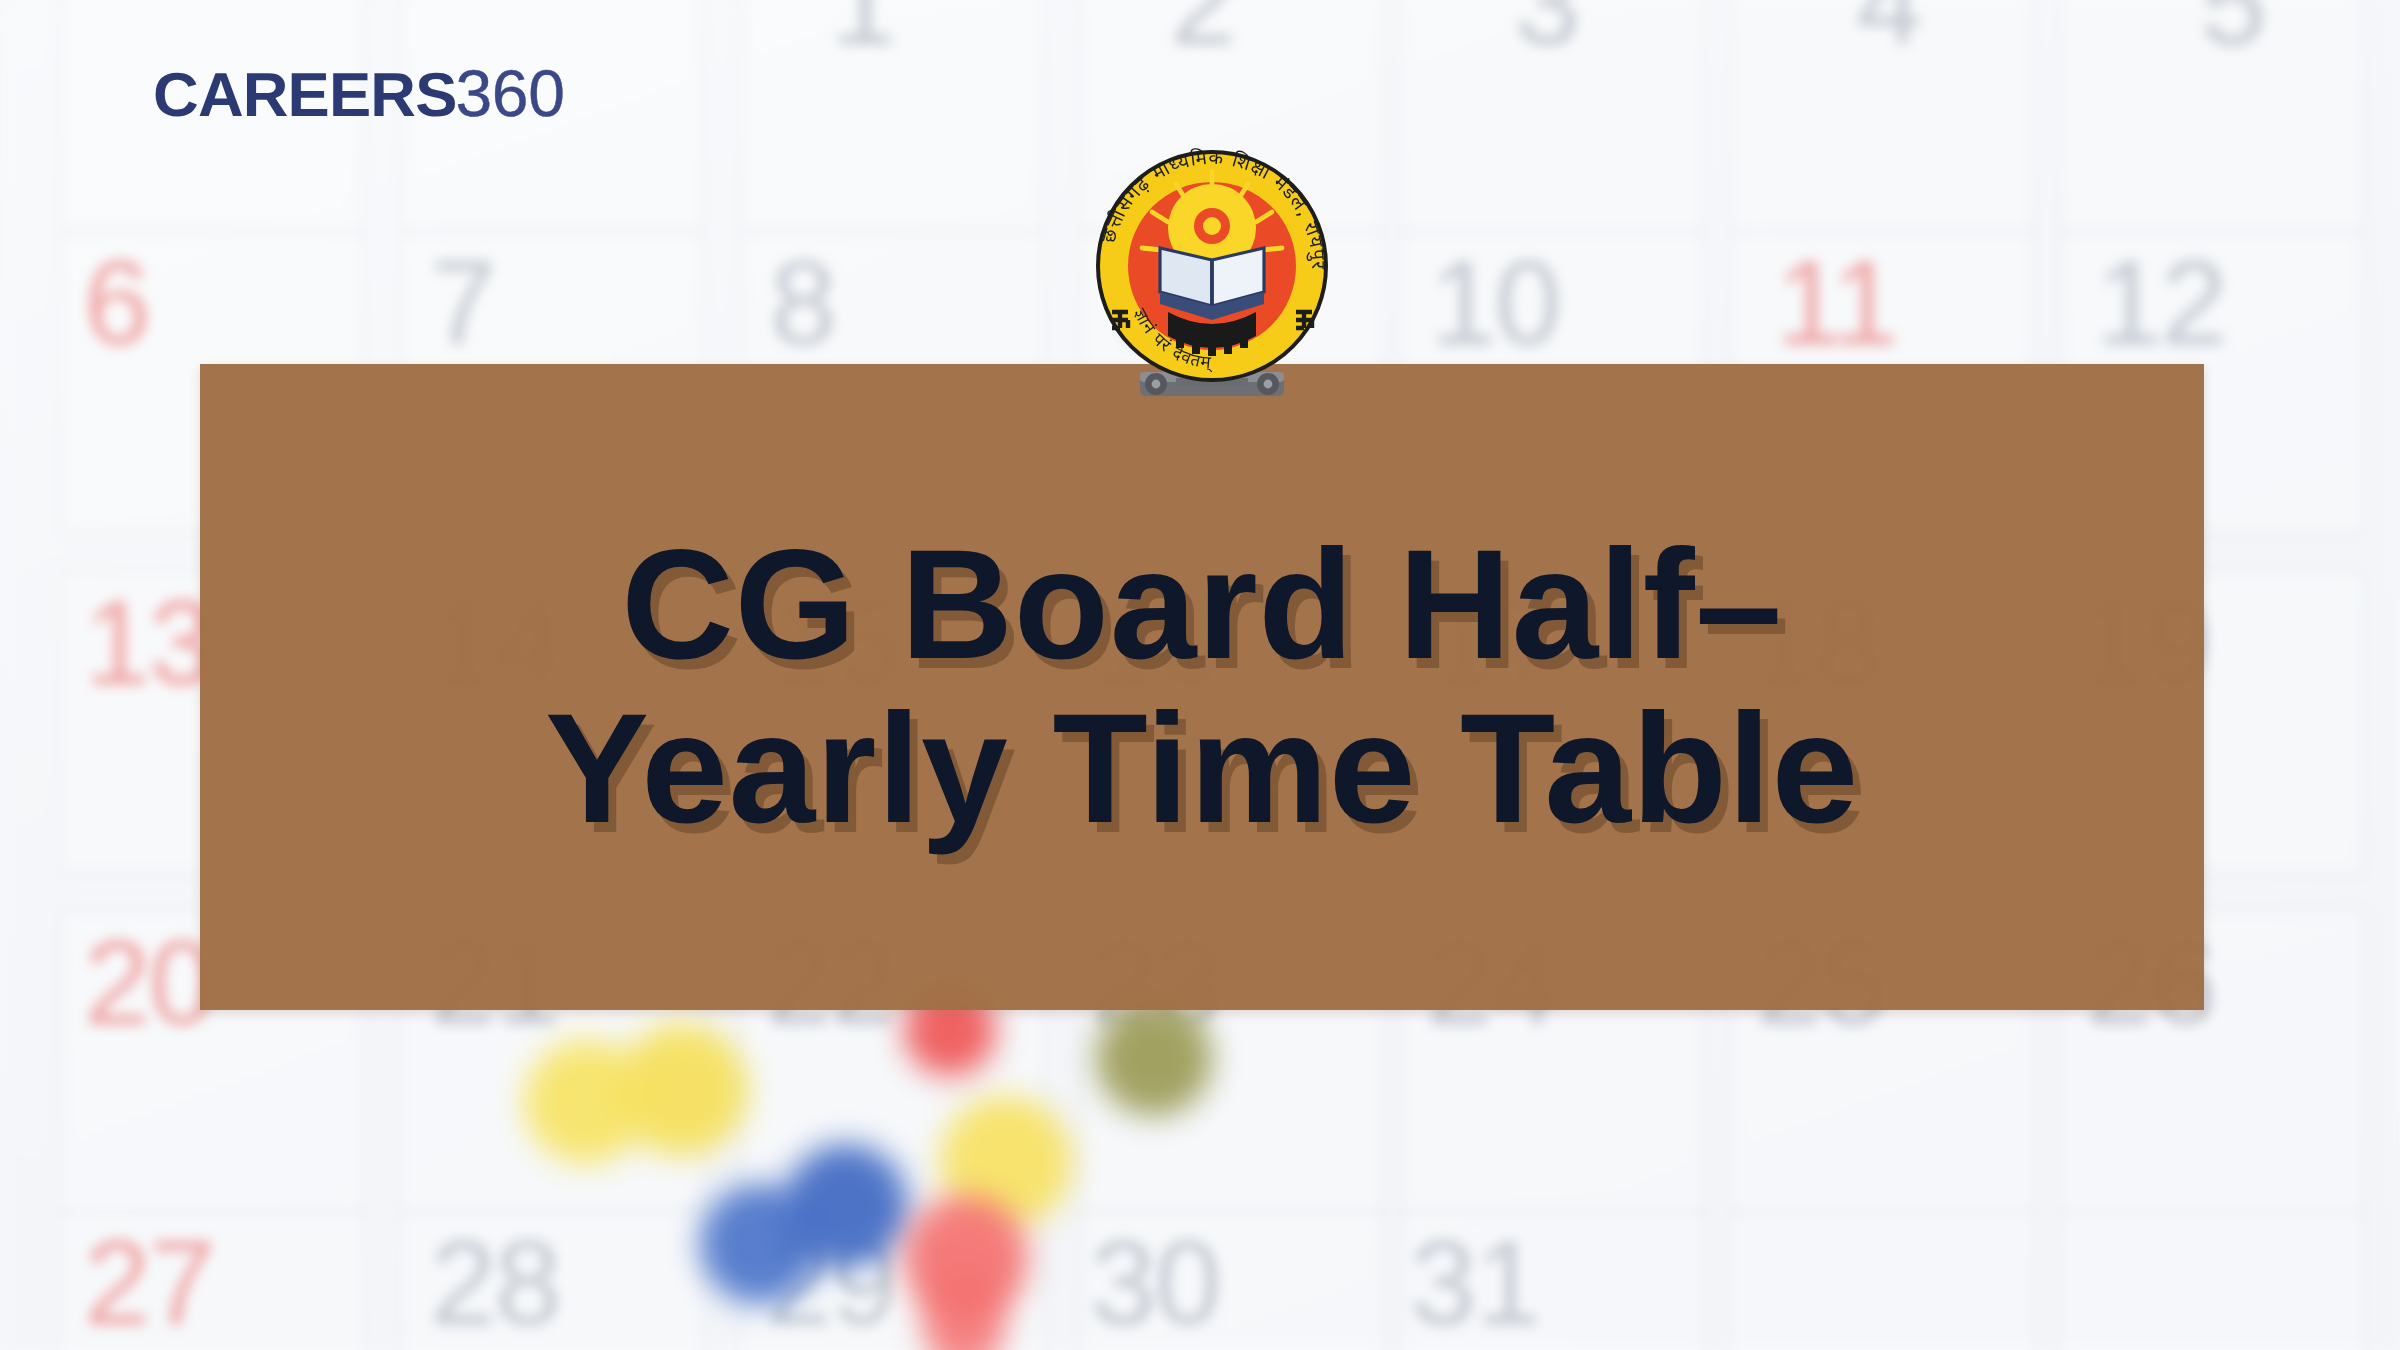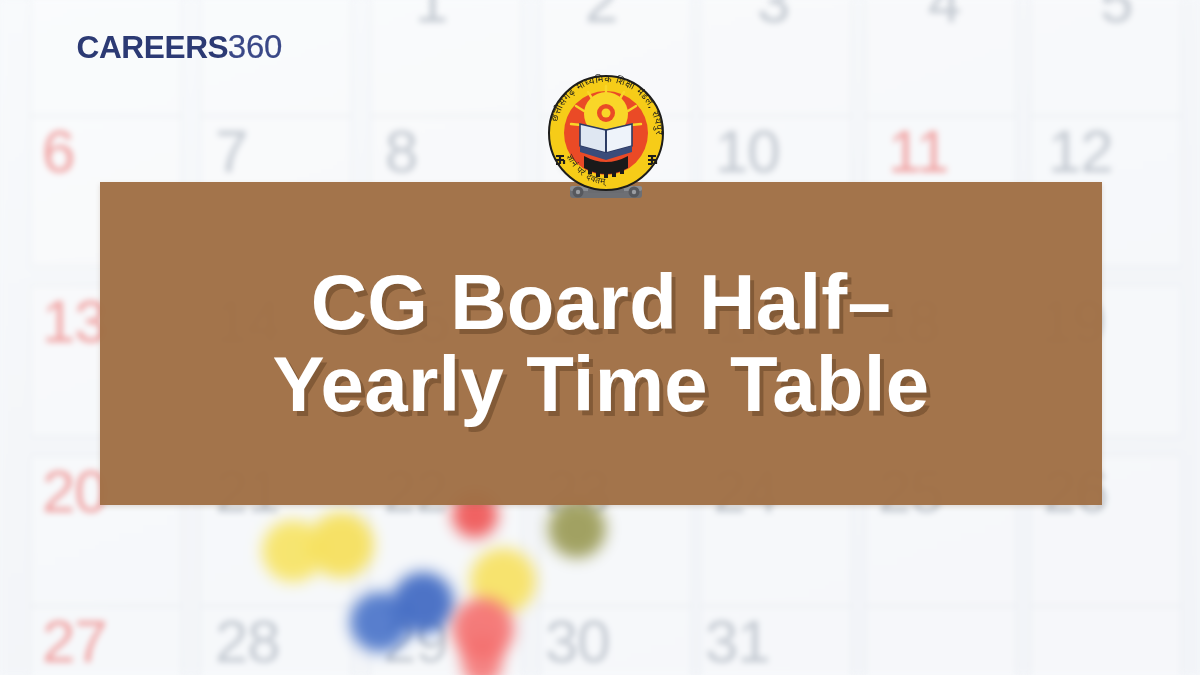--- a/index.html
+++ b/index.html
@@ -109,21 +109,21 @@
     display: flex;
     align-items: center;
     justify-content: center;
     box-shadow: 0 2px 5px rgba(120, 85, 55, 0.18);
   }
   #title-text {
     font-family: "Liberation Sans", sans-serif;
     font-size: 78px;
     font-weight: 700;
     line-height: 1.04;
-    color: #ffffff;
+    color: #0f172a;
     text-align: center;
     letter-spacing: 0.3px;
     text-shadow: 4px 5px 0px rgba(92, 60, 32, 0.45);
     padding: 0 28px;
     width: 100%;
     box-sizing: border-box;
     white-space: pre-line;
   }
 </style>
 </head>

